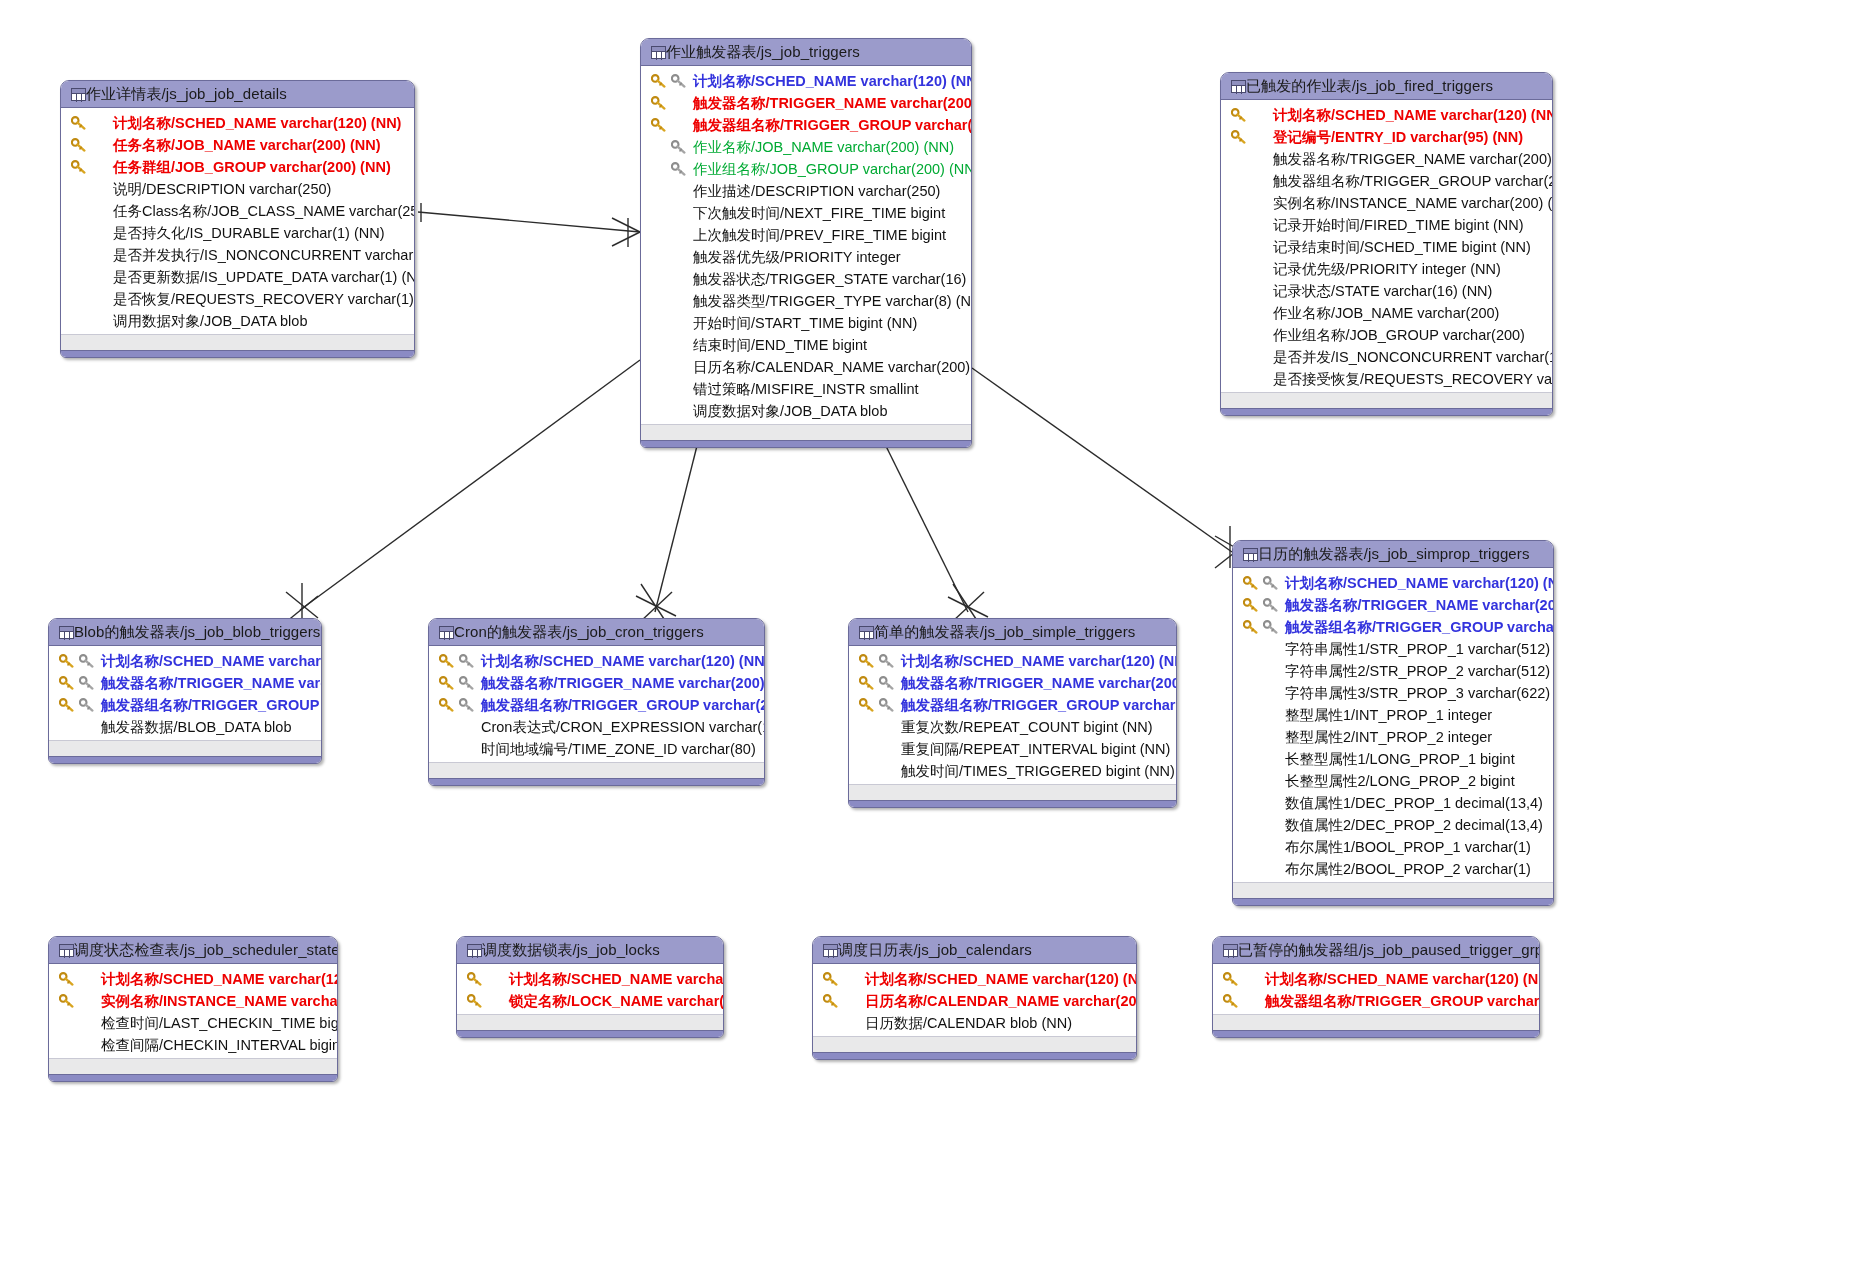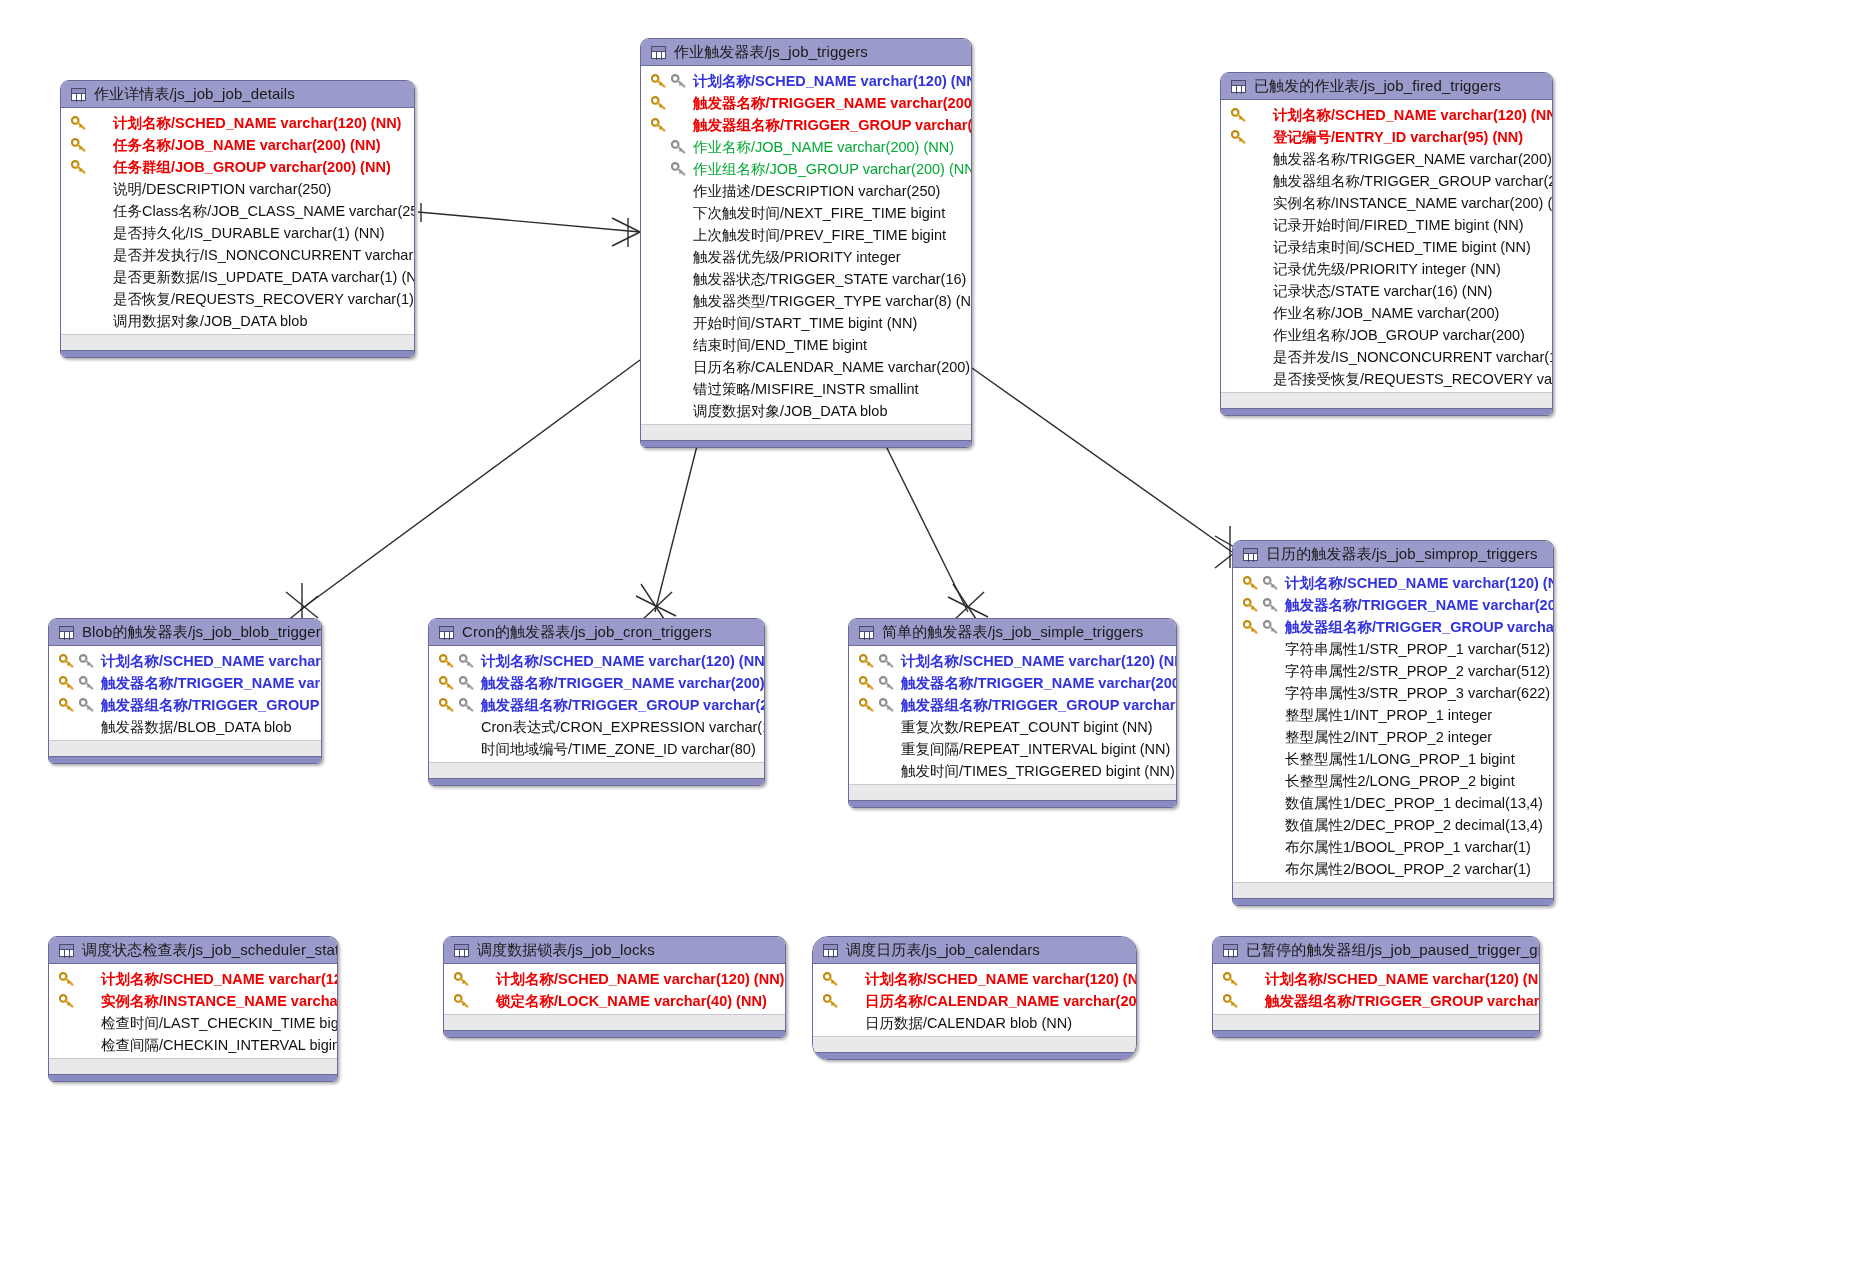--- a/index.html
+++ b/index.html
@@ -22,21 +22,20 @@
     border-radius:9px 9px 6px 6px;
     box-shadow:2px 2px 3px rgba(0,0,0,0.30);
     overflow:hidden;
   }
   .ent-header {
     background:#9b9bcb;
     border-bottom:1px solid #6b6b9a;
     height:27px;
     display:flex;
     align-items:center;
-    gap:8px;
     padding:0 10px;
     border-radius:7px 7px 0 0;
   }
   .tbl-icon {
     width:15px; height:13px;
     background:#ffffff;
     border:1px solid #4a4a6e;
     position:relative;
     flex:0 0 auto;
   }
@@ -824,21 +823,21 @@
         </div>
         <div class="attr">
           <span class="keyslot"></span>
           <span class="keyslot"></span>
           <span class="attr-text c-plain">检查间隔/CHECKIN_INTERVAL bigint (NN)</span>
         </div>
       </div>
       <div class="ent-footer"></div>
       <div class="ent-footbar"></div>
     </div>
-    <div class="entity" style="left: 443px; top: 936px; width: 343px;">
+    <div class="entity" style="left: 456px; top: 936px; width: 268px;">
       <div class="ent-header">
         <span class="tbl-icon"></span>
         <span class="ent-title">调度数据锁表/js_job_locks</span>
       </div>
       <div class="ent-body">
         <div class="attr">
           <span class="keyslot">
             <svg width="16" height="14" viewBox="0 0 16 14">
               <circle cx="4.2" cy="4.4" r="3.3" fill="none" stroke="#c08a10" stroke-width="2.1"></circle>
               <circle cx="4.2" cy="4.4" r="1.1" fill="#ffffff"></circle>
@@ -858,21 +857,21 @@
               <path d="M10.4 9.3 L9.0 10.9" stroke="#c08a10" stroke-width="1.6" stroke-linecap="round"></path>
             </svg>
           </span>
           <span class="keyslot"></span>
           <span class="attr-text c-pk">锁定名称/LOCK_NAME varchar(40) (NN)</span>
         </div>
       </div>
       <div class="ent-footer"></div>
       <div class="ent-footbar"></div>
     </div>
-    <div class="entity" style="left: 812px; top: 936px; width: 325px; border-radius: 16px;">
+    <div class="entity" style="left: 812px; top: 936px; width: 325px;">
       <div class="ent-header">
         <span class="tbl-icon"></span>
         <span class="ent-title">调度日历表/js_job_calendars</span>
       </div>
       <div class="ent-body">
         <div class="attr">
           <span class="keyslot">
             <svg width="16" height="14" viewBox="0 0 16 14">
               <circle cx="4.2" cy="4.4" r="3.3" fill="none" stroke="#c08a10" stroke-width="2.1"></circle>
               <circle cx="4.2" cy="4.4" r="1.1" fill="#ffffff"></circle>

